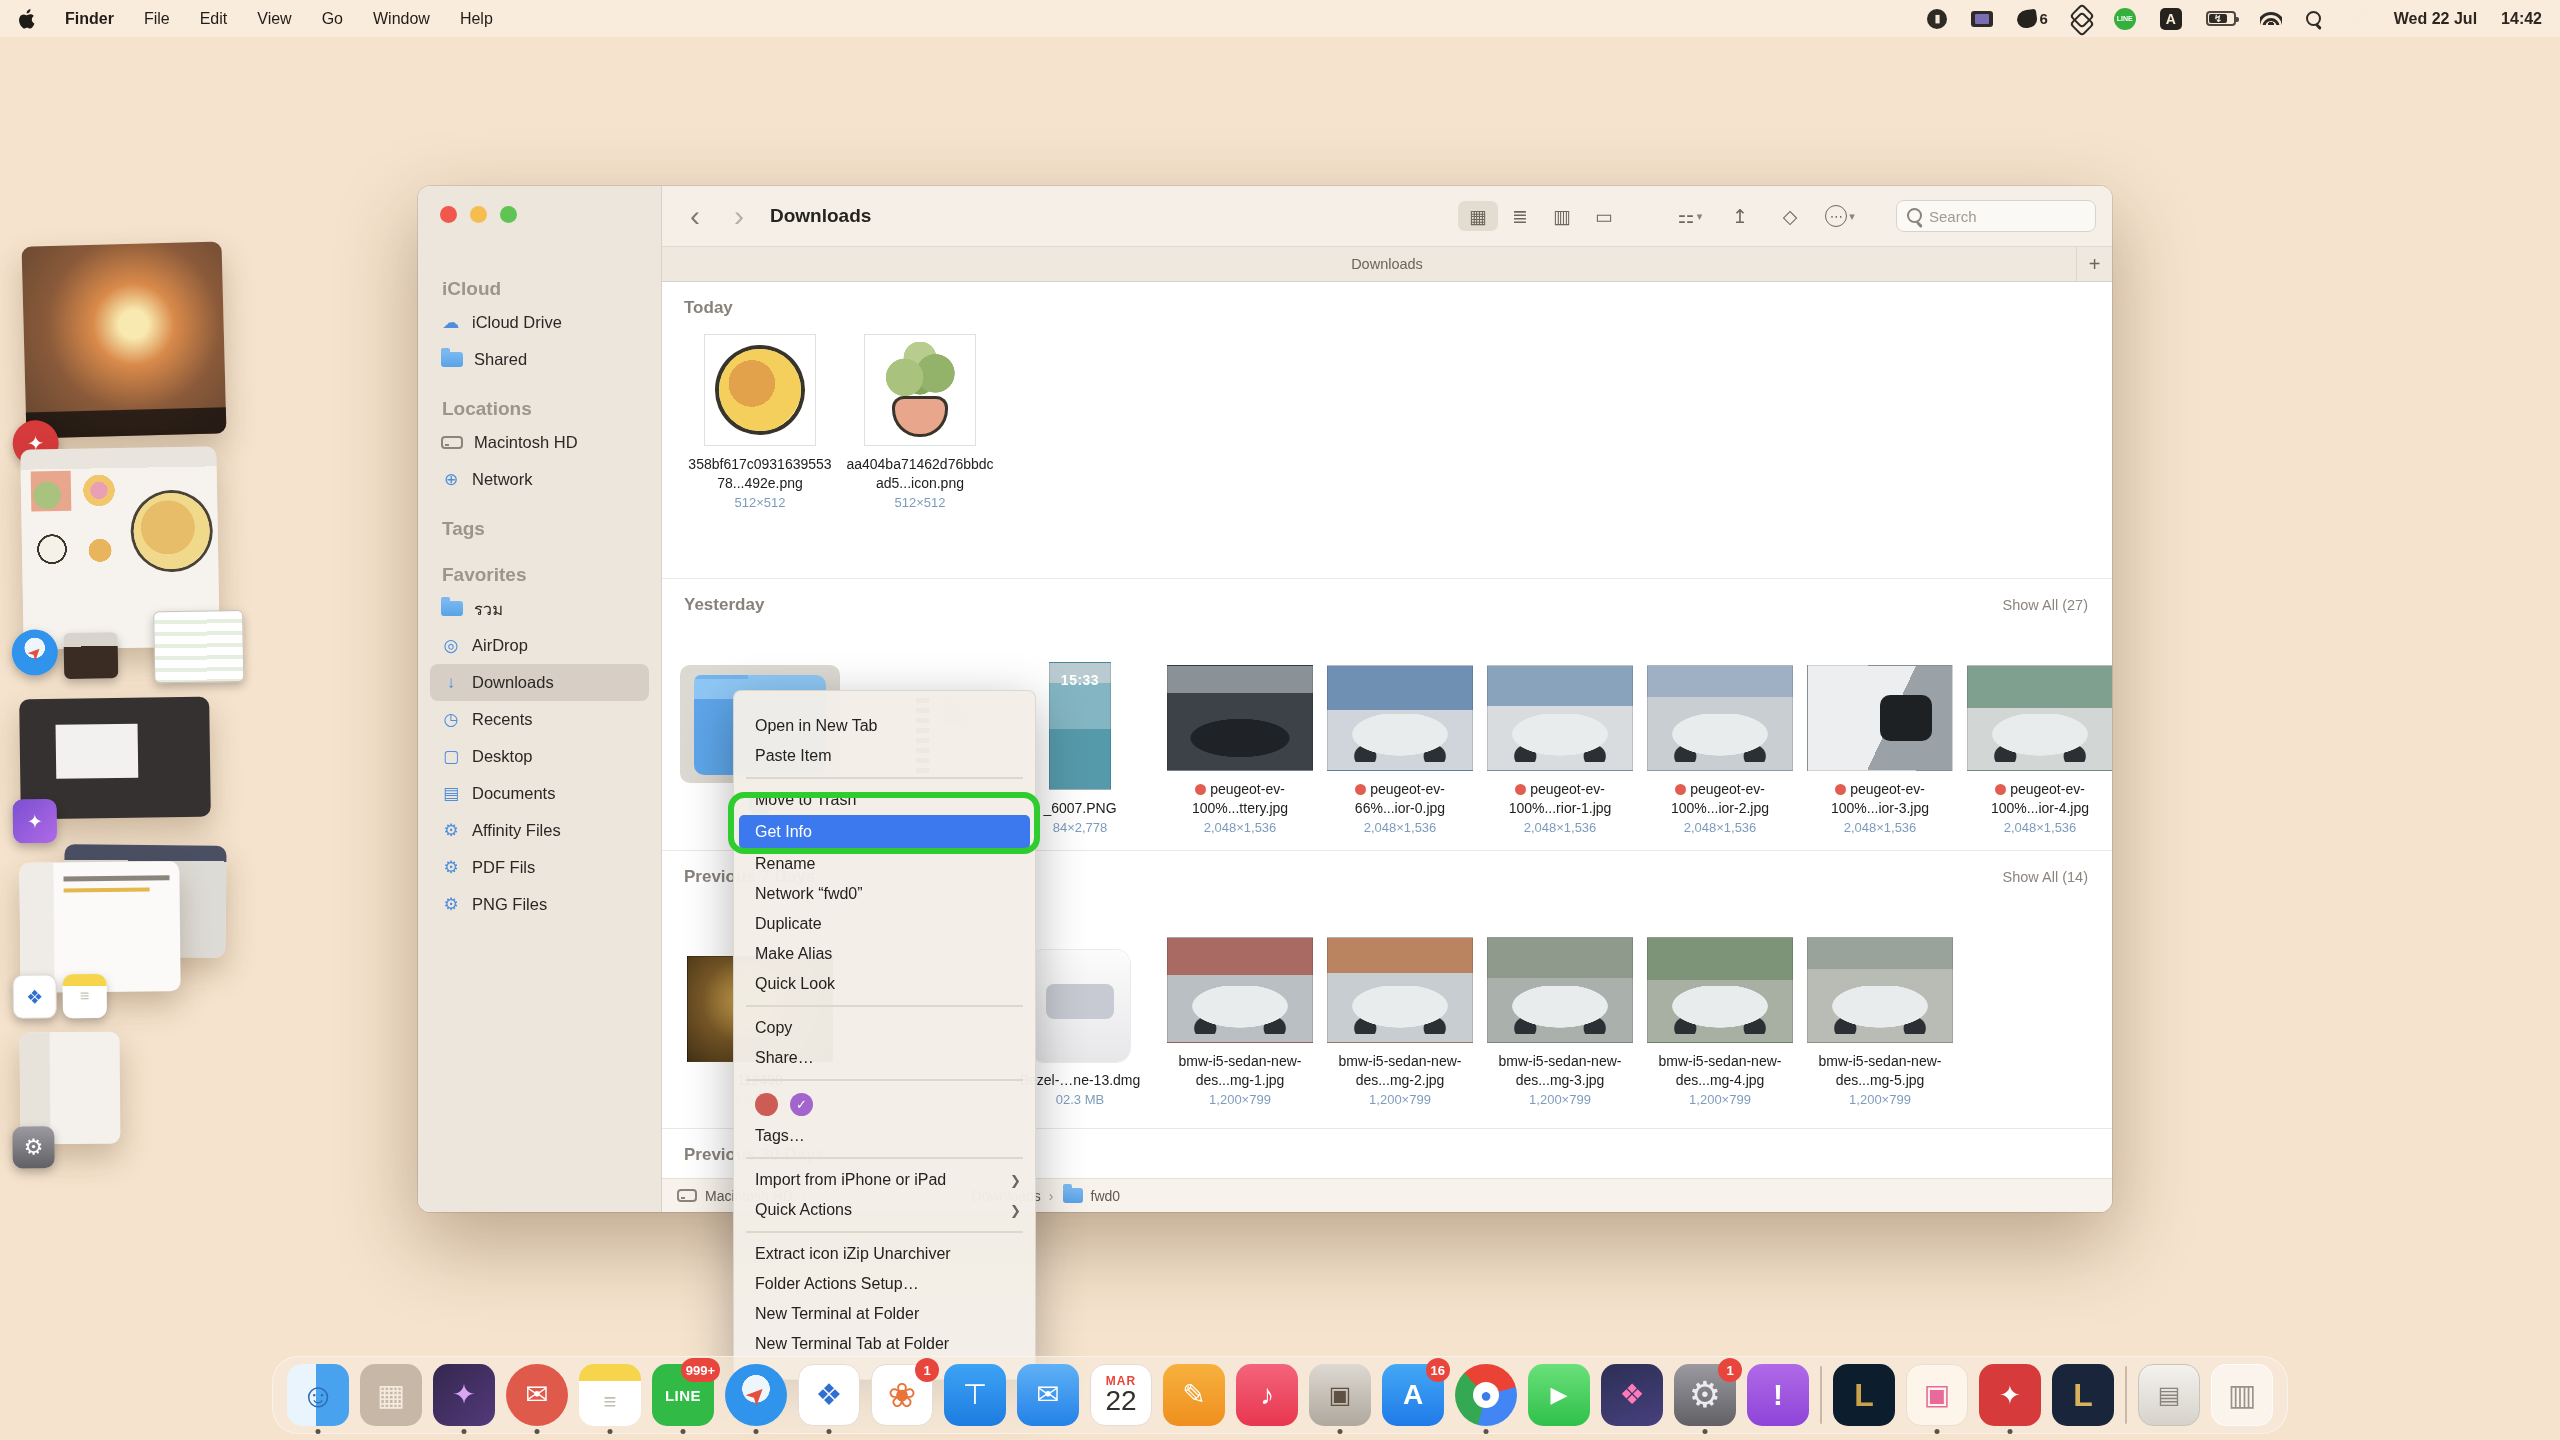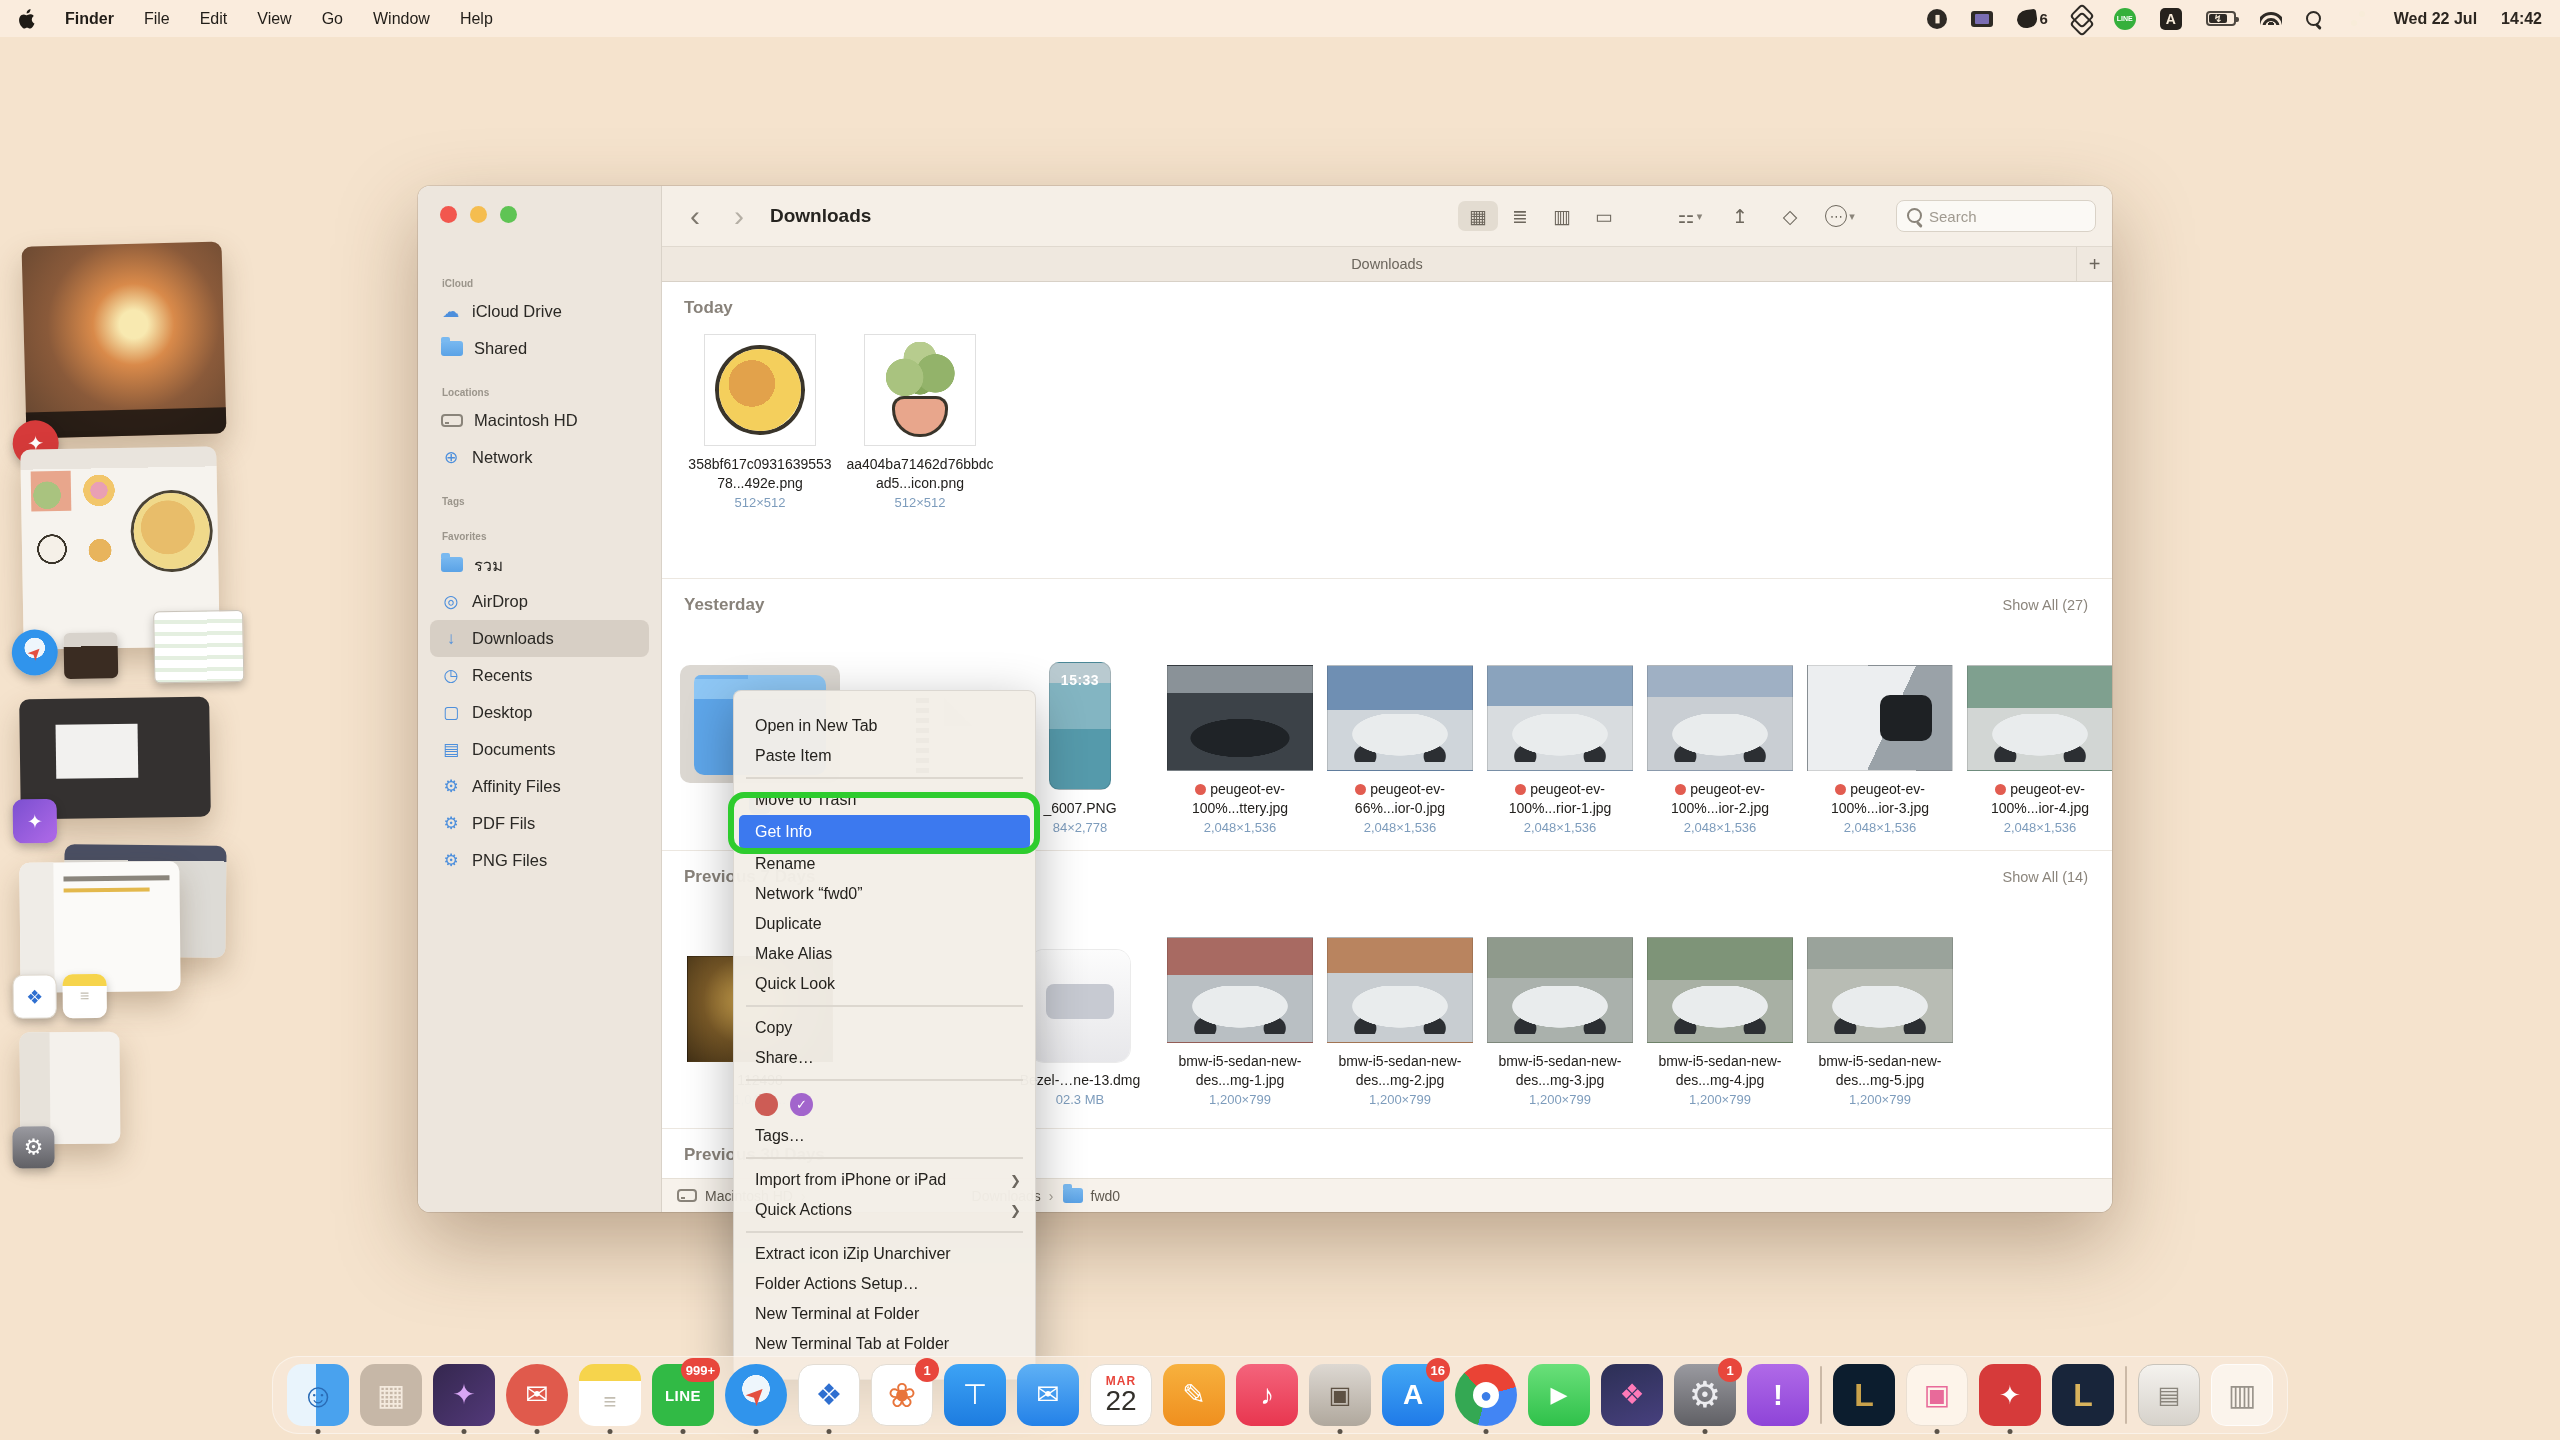--- a/index.html
+++ b/index.html
@@ -38,21 +38,21 @@
   .cc i::after{content:"";position:absolute;width:6px;height:6px;border-radius:50%;background:#f8ecd9;top:0}
   .cc i:first-child::after{left:1px}.cc i:last-child::after{right:1px}
   
   .preview{position:absolute;border-radius:10px;box-shadow:0 14px 30px rgba(90,60,30,.28)}
   .pbadge{position:absolute;border-radius:10px;display:flex;align-items:center;justify-content:center;color:#fff;box-shadow:0 4px 10px rgba(0,0,0,.25)}
   
   #window{position:absolute;left:418px;top:186px;width:1694px;height:1026px;border-radius:12px;background:#fff;box-shadow:0 30px 80px rgba(80,50,20,.35),0 0 0 1px rgba(0,0,0,.1);z-index:10}
   #sidebar{position:absolute;left:0;top:0;bottom:0;width:244px;background:rgba(236,229,220,.97);border-radius:12px 0 0 12px;border-right:1px solid #d9d2c8;padding-top:72px}
   .tlights{position:absolute;left:22px;top:20px;display:flex;gap:13px}
   .tl{width:17px;height:17px;border-radius:50%}
-  .sb-head{font-size:10px;font-weight:700;color:#9b958b;padding:0 12px 4px 24px;margin-top:20px}
+  .sb-head{font-size:19px;font-weight:700;color:#9b958b;padding:0 12px 4px 24px;margin-top:20px}
   .sb-list{display:flex;flex-direction:column}
   .sit{display:flex;align-items:center;gap:10px;height:37px;margin:0 12px;padding:0 10px;border-radius:8px;font-size:16.5px;color:#2a2824;cursor:default}
   .sit.sel{background:#d7cfc5}
   .sit .g{width:22px;text-align:center;color:#4d8fdc;font-size:17px;flex:0 0 auto}
   .mini-folder{width:20px;height:15px;background:linear-gradient(180deg,#79b9f0,#5aa2e6);border-radius:2px 3px 3px 3px;position:relative;flex:0 0 auto;margin:0 1px}
   .mini-folder::before{content:"";position:absolute;top:-4px;left:0;width:9px;height:5px;background:#79b9f0;border-radius:2px 2px 0 0}
   .mini-hd{width:20px;height:13px;border:2px solid #8a847a;border-radius:4px;position:relative;flex:0 0 auto;margin:0 1px}
   .mini-hd::after{content:"";position:absolute;left:2px;bottom:1px;width:4px;height:2px;background:#8a847a}
   
   #main{position:absolute;left:244px;top:0;right:0;bottom:0;display:flex;flex-direction:column;border-radius:0 12px 12px 0;overflow:hidden}
@@ -98,21 +98,21 @@
   .t-sun{background:#fff}
   .t-sun::after{content:"";position:absolute;inset:13%;border-radius:50%;background:radial-gradient(circle at 40% 42%,#e2a24b 0 34%,#f4cf5c 34% 74%,#f6e492 74%);box-shadow:0 0 0 4px #39342a}
   .t-plant{background:#fff}
   .t-plant::before{content:"";position:absolute;left:18%;right:18%;top:6%;height:52%;background:radial-gradient(circle at 28% 62%,#a9c37f 0 30%,transparent 31%),radial-gradient(circle at 72% 55%,#93b36a 0 32%,transparent 33%),radial-gradient(circle at 50% 28%,#b7cc8e 0 30%,transparent 31%),radial-gradient(circle at 50% 68%,#86a85c 0 26%,transparent 27%)}
   .t-plant::after{content:"";position:absolute;left:27%;right:27%;bottom:10%;height:32%;background:#e8a68c;border-radius:18% 18% 48% 48%/24% 24% 70% 70%;box-shadow:0 0 0 3px #39342a}
   .t-folder{width:132px;height:100px;background:linear-gradient(180deg,#8ec7f5 0 24%,#5ea6ea 24%);border-radius:7px 10px 10px 10px;position:relative}
   .t-folder::before{content:"";position:absolute;top:-13px;left:0;width:54px;height:17px;background:#74b5ef;border-radius:7px 8px 0 0}
   .t-zip{width:104px;height:128px;background:linear-gradient(180deg,#fdfdfd,#e9e9e9);box-shadow:0 0 0 1px rgba(0,0,0,.1)}
   .t-zip::before{content:"";position:absolute;right:0;top:0;width:28px;height:28px;background:linear-gradient(225deg,#fff 0 50%,#d2d2d2 50%)}
   .t-zip::after{content:"";position:absolute;left:46%;width:13px;top:0;height:60%;background:repeating-linear-gradient(180deg,#4c4c4c 0 5px,#e6e6e6 5px 10px)}
-  .t-iphone{width:62px;height:128px;border-radius:10px;background:linear-gradient(180deg,#b9cad0 0 16%,#83b5c2 16% 52%,#559aab 52%)}
+  .t-iphone{width:62px;height:128px;border-radius:0;background:linear-gradient(180deg,#b9cad0 0 16%,#83b5c2 16% 52%,#559aab 52%)}
   .t-iphone.card{width:62px;height:128px}
   .t-dmg{width:100px;height:112px;border-radius:14px;background:linear-gradient(180deg,#fcfcfc,#e7e7ea);box-shadow:0 0 0 1px rgba(0,0,0,.08)}
   .t-dmg::after{content:"";position:absolute;left:16%;right:16%;top:30%;height:32%;background:#c7cad2;border-radius:8px}
   .t-art{background:radial-gradient(circle at 42% 42%,#c49a48 0 16%,#7a5a28 44%,#2a1e0e 100%)}
   .t-blank{width:146px;height:106px;background:transparent}
   .car::after{content:"";position:absolute;left:7%;right:7%;bottom:8%;height:46%;background:radial-gradient(ellipse at 50% 42%,#e9eced 0 54%,transparent 55%),radial-gradient(circle at 22% 88%,#2c2f33 0 10%,transparent 11%),radial-gradient(circle at 78% 88%,#2c2f33 0 10%,transparent 11%)}
   .t-hood{background:linear-gradient(180deg,#8a9298 0 26%,#3c4248 26%)}
   .t-hood::after{background:radial-gradient(ellipse at 50% 50%,#1f2327 0 56%,transparent 57%)}
   .t-show-a{background:linear-gradient(180deg,#6f8fb3 0 42%,#cfd5da 42%)}
   .t-show-b{background:linear-gradient(180deg,#8aa3bd 0 38%,#d8dcdf 38%)}

